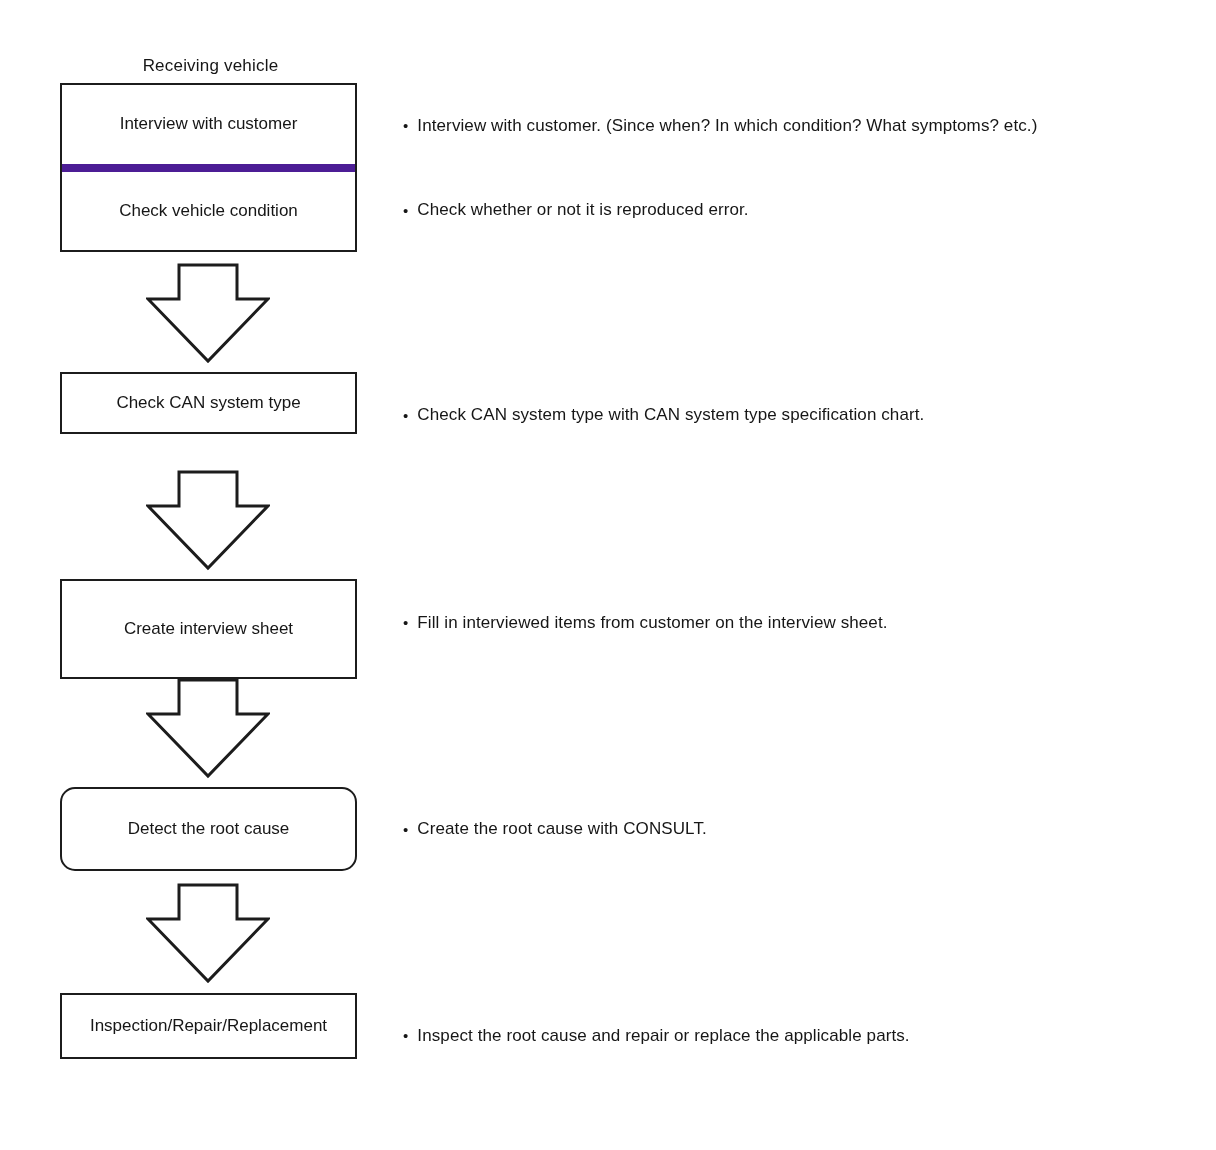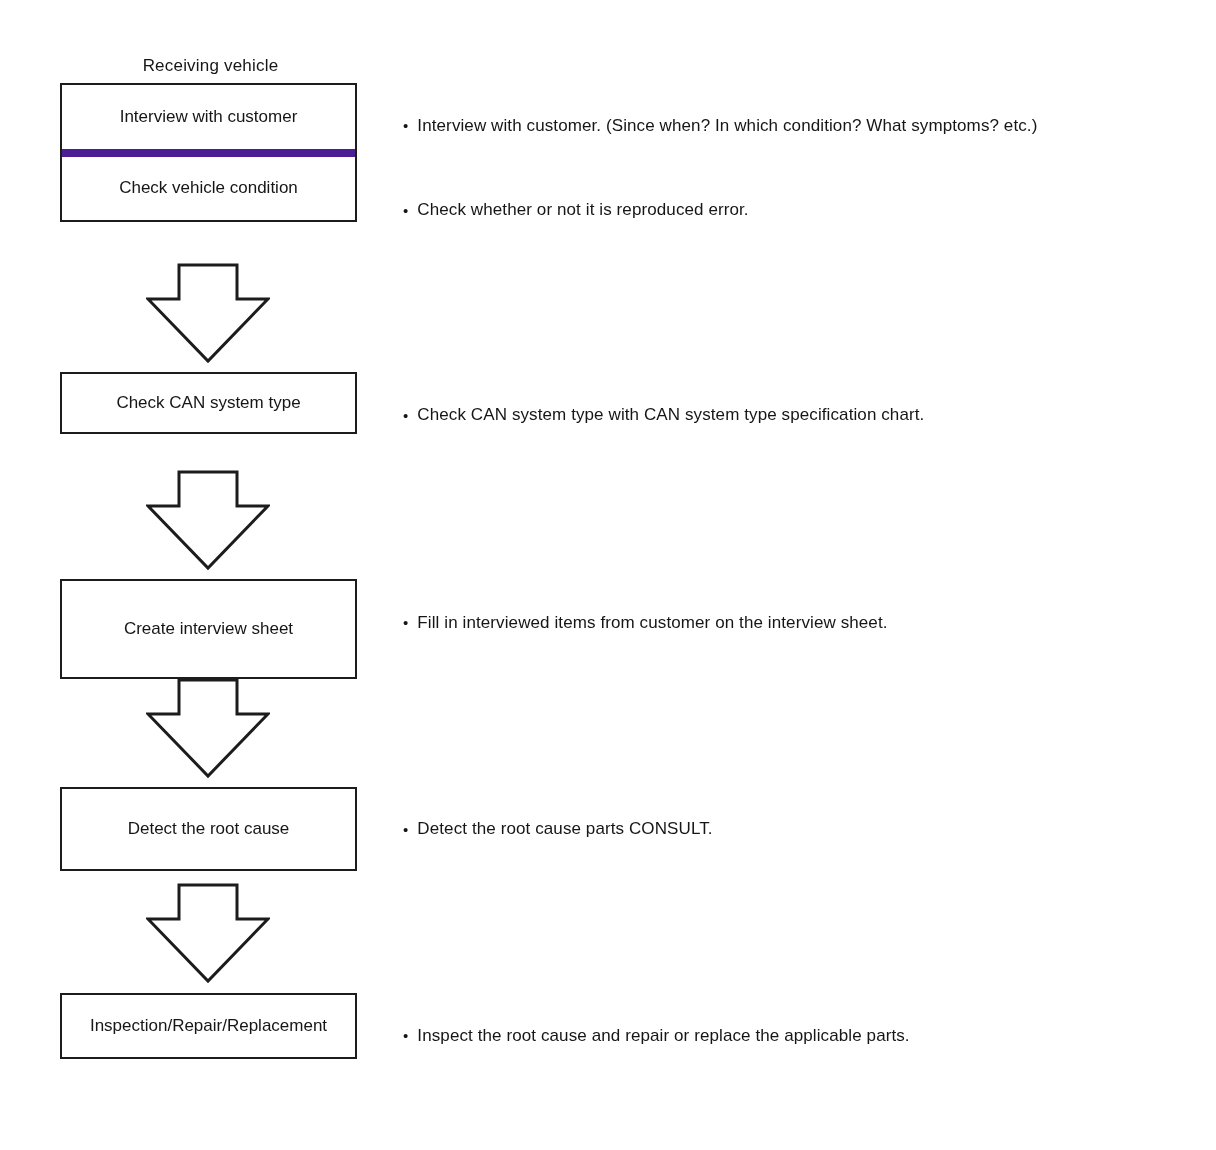--- a/index.html
+++ b/index.html
@@ -80,21 +80,21 @@
     font-size: 15px;
   }
 </style>
 </head>
 <body>
 
 <div class="canvas">
 
   <div class="flow-title">Receiving vehicle</div>
 
-  <div class="stack" style="top:83px; height:139px;">
+  <div class="stack" style="top:83px; height:169px;">
     <div class="row">
       <span>Interview with customer</span>
     </div>
     <div class="row">
       <span>Check vehicle condition</span>
     </div>
   </div>
 
   <svg class="arrow" style="top:263px;" viewBox="0 0 124 101">
     <polygon points="33,2 91,2 91,36 122,36 62,98 2,36 33,36" fill="#ffffff" stroke="#1c1c1c" stroke-width="3" stroke-linejoin="miter"></polygon>
@@ -109,21 +109,21 @@
   </svg>
 
   <div class="box" style="top:579px; height:100px;">
     <span>Create interview sheet</span>
   </div>
 
   <svg class="arrow" style="top:678px;" viewBox="0 0 124 101">
     <polygon points="33,2 91,2 91,36 122,36 62,98 2,36 33,36" fill="#ffffff" stroke="#1c1c1c" stroke-width="3" stroke-linejoin="miter"></polygon>
   </svg>
 
-  <div class="box" style="top:787px; height:84px;">
+  <div class="box" style="top:787px; height:84px;border-radius:15px;">
     <span>Detect the root cause</span>
   </div>
 
   <svg class="arrow" style="top:883px;" viewBox="0 0 124 101">
     <polygon points="33,2 91,2 91,36 122,36 62,98 2,36 33,36" fill="#ffffff" stroke="#1c1c1c" stroke-width="3" stroke-linejoin="miter"></polygon>
   </svg>
 
   <div class="box" style="top:993px; height:66px;">
     <span>Inspection/Repair/Replacement</span>
   </div>
@@ -143,21 +143,21 @@
     <span>Check CAN system type with CAN system type specification chart.</span>
   </div>
 
   <div class="note" style="top:579px; height:87px;">
     <span class="bullet">•</span>
     <span>Fill in interviewed items from customer on the interview sheet.</span>
   </div>
 
   <div class="note" style="top:787px; height:84px;">
     <span class="bullet">•</span>
-    <span>Detect the root cause parts CONSULT.</span>
+    <span>Create the root cause with CONSULT.</span>
   </div>
 
   <div class="note" style="top:993px; height:85px;">
     <span class="bullet">•</span>
     <span>Inspect the root cause and repair or replace the applicable parts.</span>
   </div>
 
 </div>
 
 </body></html>

